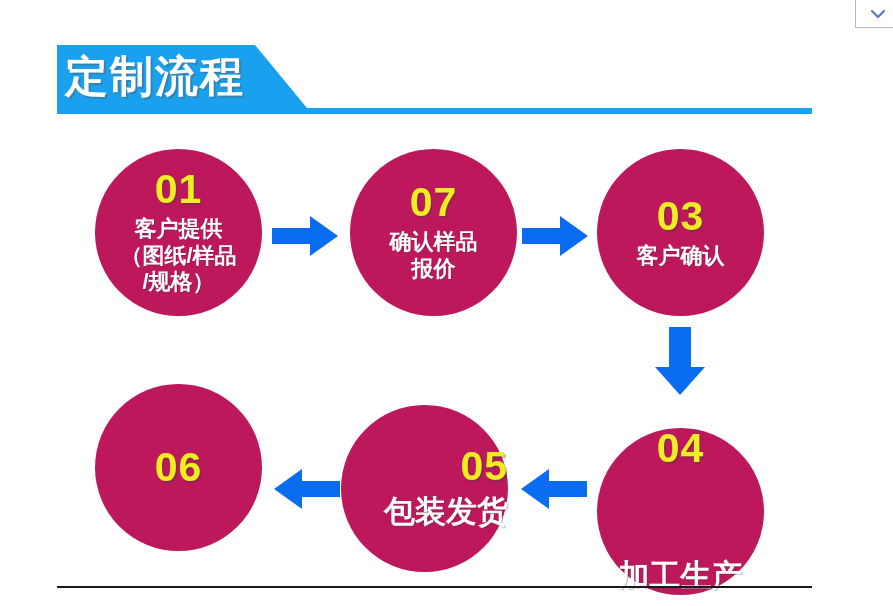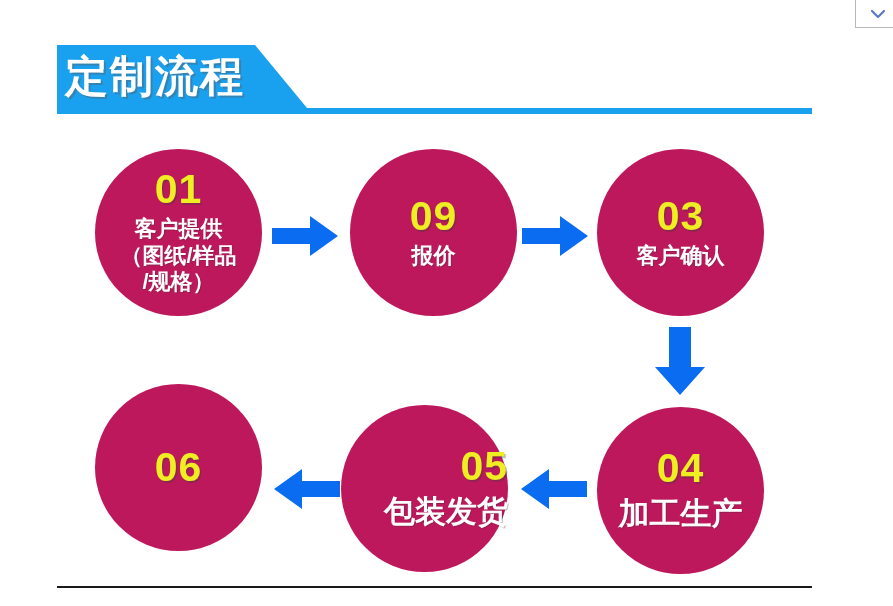--- a/index.html
+++ b/index.html
@@ -118,21 +118,21 @@
     line-height: 1.22;
     text-shadow: 1px 1px 0 rgba(50,50,50,0.30);
     white-space: nowrap;
   }
   .node-lines .ln { display: block; }
 
   
   #node-01 { left: 95px;  top: 149px; width: 167px; height: 167px; }
   #node-02 { left: 350px; top: 149px; width: 167px; height: 167px; }
   #node-03 { left: 597px; top: 149px; width: 167px; height: 167px; }
-  #node-04 { left: 597px; top: 407px; width: 167px; height: 167px; }
+  #node-04 { left: 597px; top: 428px; width: 167px; height: 167px; justify-content: space-between; }
   #node-05 { left: 341px; top: 405px; width: 167px; height: 167px; align-items: flex-end; }
   #node-06 { left: 95px;  top: 384px; width: 167px; height: 167px; }
 
   
   #node-04 .node-lines, #node-05 .node-lines { font-size: 31px; }
 
   
   .arrow { position: absolute; }
   #arrow-1-2 { left: 272px; top: 215px; width: 66px; height: 42px; }
   #arrow-2-3 { left: 522px; top: 215px; width: 66px; height: 42px; }
@@ -163,22 +163,23 @@
       <span class="ln">（图纸/样品</span>
       <span class="ln">/规格）</span>
     </div>
   </div>
 
   <svg class="arrow" id="arrow-1-2" viewBox="0 0 66 42">
     <path d="M0 13 L38 13 L38 1 L66 21 L38 41 L38 29 L0 29 Z" fill="#0a6cf0"></path>
   </svg>
 
   <div class="node" id="node-02">
-    <div class="node-num">09</div>
-    <div class="node-lines">
+    <div class="node-num">07</div>
+    <div class="node-lines">
+      <span class="ln">确认样品</span>
       <span class="ln">报价</span>
     </div>
   </div>
 
   <svg class="arrow" id="arrow-2-3" viewBox="0 0 66 42">
     <path d="M0 13 L38 13 L38 1 L66 21 L38 41 L38 29 L0 29 Z" fill="#0a6cf0"></path>
   </svg>
 
   <div class="node" id="node-03">
     <div class="node-num">03</div>

